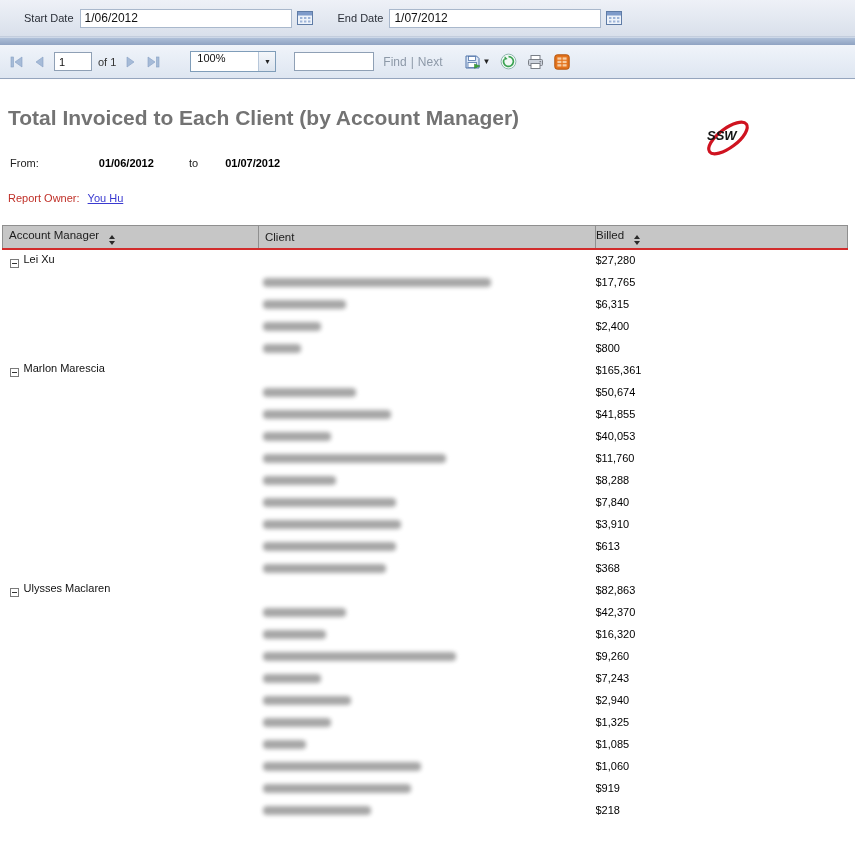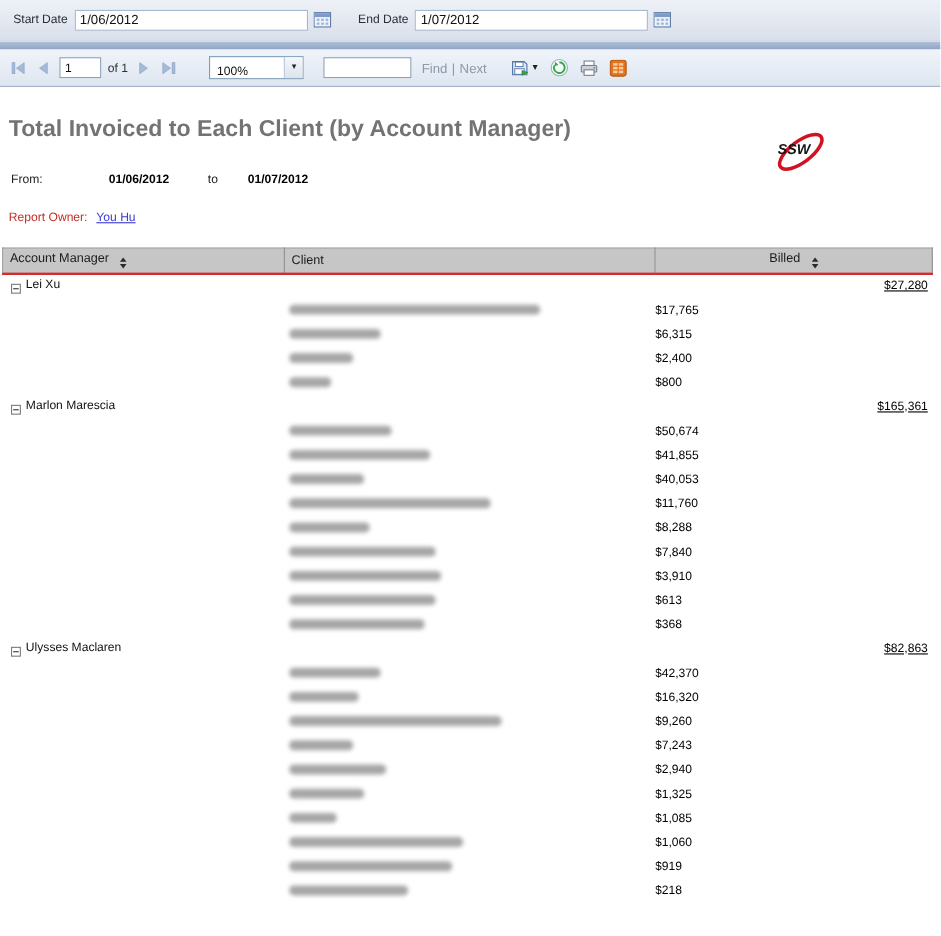--- a/index.html
+++ b/index.html
@@ -7,21 +7,21 @@
     --header-gray:#c6c6c6; --feed-orange:#e4731c;
   }
   *{box-sizing:border-box;}
   html,body{margin:0;padding:0;}
   body{
     width:855px;height:851px;overflow:hidden;background:#fff;
     font-family:"Liberation Sans", sans-serif;color:#1a1a1a;
   }
   
   .param-bar{
-    height:37px;display:flex;align-items:center;padding-left:12px;
+    height:37px;display:flex;align-items:center;padding-left:24px;
     background:linear-gradient(#eef1f7,#d9e0eb);
     border-bottom:1px solid #c3cddd;
   }
   .param-label{font-size:11px;color:#2a2f38;margin-right:6px;}
   .date-input{
     width:212px;height:19px;border:1px solid #a9b8cc;background:#fff;
     font-family:"Liberation Sans",sans-serif;font-size:12px;padding:1px 4px;color:#111;
   }
   .cal-btn{border:0;background:transparent;padding:0;margin:0 24px 0 5px;cursor:pointer;line-height:0;}
   
@@ -34,21 +34,21 @@
   }
   .toolbar-gap{height:1px;background:#fdfdfe;}
   .nav-btn{display:inline-flex;align-items:center;justify-content:center;width:22px;height:22px;cursor:pointer;}
   .page-input{
     width:38px;height:19px;border:1px solid #8fa0b5;background:#fff;margin:0 4px;
     font-family:"Liberation Sans",sans-serif;font-size:11px;padding:1px 4px;color:#111;
   }
   .of-label{font-size:11px;color:#333;margin:0 4px 0 2px;}
   .zoom-combo{
     margin-left:26px;width:86px;height:21px;border:1px solid #7f9db9;background:#fff;
-    display:flex;align-items:flex-end;cursor:pointer;
+    display:flex;align-items:flex-start;cursor:pointer;
   }
   .zoom-combo .zv{flex:1;font-size:11px;padding-left:6px;color:#111;}
   .combo-arrow{
     width:17px;height:100%;display:flex;align-items:center;justify-content:center;
     background:linear-gradient(#f4f7fb,#dce4ee);border-left:1px solid #b7c7da;
     font-size:7px;color:#222;
   }
   .find-input{
     margin-left:18px;width:80px;height:19px;border:1px solid #8fa0b5;background:#fff;
     font-family:"Liberation Sans",sans-serif;font-size:11px;padding:1px 4px;
@@ -77,35 +77,35 @@
   table.report-table{
     border-collapse:collapse;table-layout:fixed;width:845px;margin:21px 0 0 2px;
     font-size:11px;
   }
   .report-table thead th{
     background:var(--header-gray);
     border:1px solid #8f8f8f;border-bottom:2px solid var(--accent-red);
     height:23px;font-weight:normal;color:#1c1c1c;font-size:11.5px;
     text-align:left;padding:0 0 0 6px;white-space:nowrap;
   }
-  .report-table thead th.billed-h{text-align:center;padding:0;}
+  .report-table thead th.billed-h{text-align:left;padding:0;}
   .sort-icon{display:inline-flex;flex-direction:column;gap:2px;margin-left:7px;vertical-align:0px;}
   .sort-icon i{display:block;width:0;height:0;border-left:3px solid transparent;border-right:3px solid transparent;}
   .sort-icon .up{border-bottom:4px solid #2a2a2a;}
   .sort-icon .down{border-top:4px solid #2a2a2a;}
   .report-table td{height:22px;padding:0;vertical-align:middle;overflow:hidden;white-space:nowrap;}
   tr.group-row td:first-child{padding-left:7px;}
   .expando{
     display:inline-flex;align-items:center;justify-content:center;
     width:9px;height:9px;border:1px solid #7a7a7a;background:#fff;margin-right:5px;
     vertical-align:-1px;cursor:pointer;
   }
   .expando .minus{display:block;width:5px;height:1px;background:#333;}
   .manager-name{color:#111;}
-  td.group-total{text-align:right;padding-right:4px;color:#000;text-decoration:underline;}
+  td.group-total{padding-right:4px;color:#000;}
   td.client-billed{padding-right:106px;color:#000;}
   td.client-cell{padding-left:4px;}
   .redacted{
     display:inline-block;height:9px;background:#a6a6a6;border-radius:4px;
     filter:blur(2px);vertical-align:middle;
   }
 </style>
 </head>
 <body>
 

